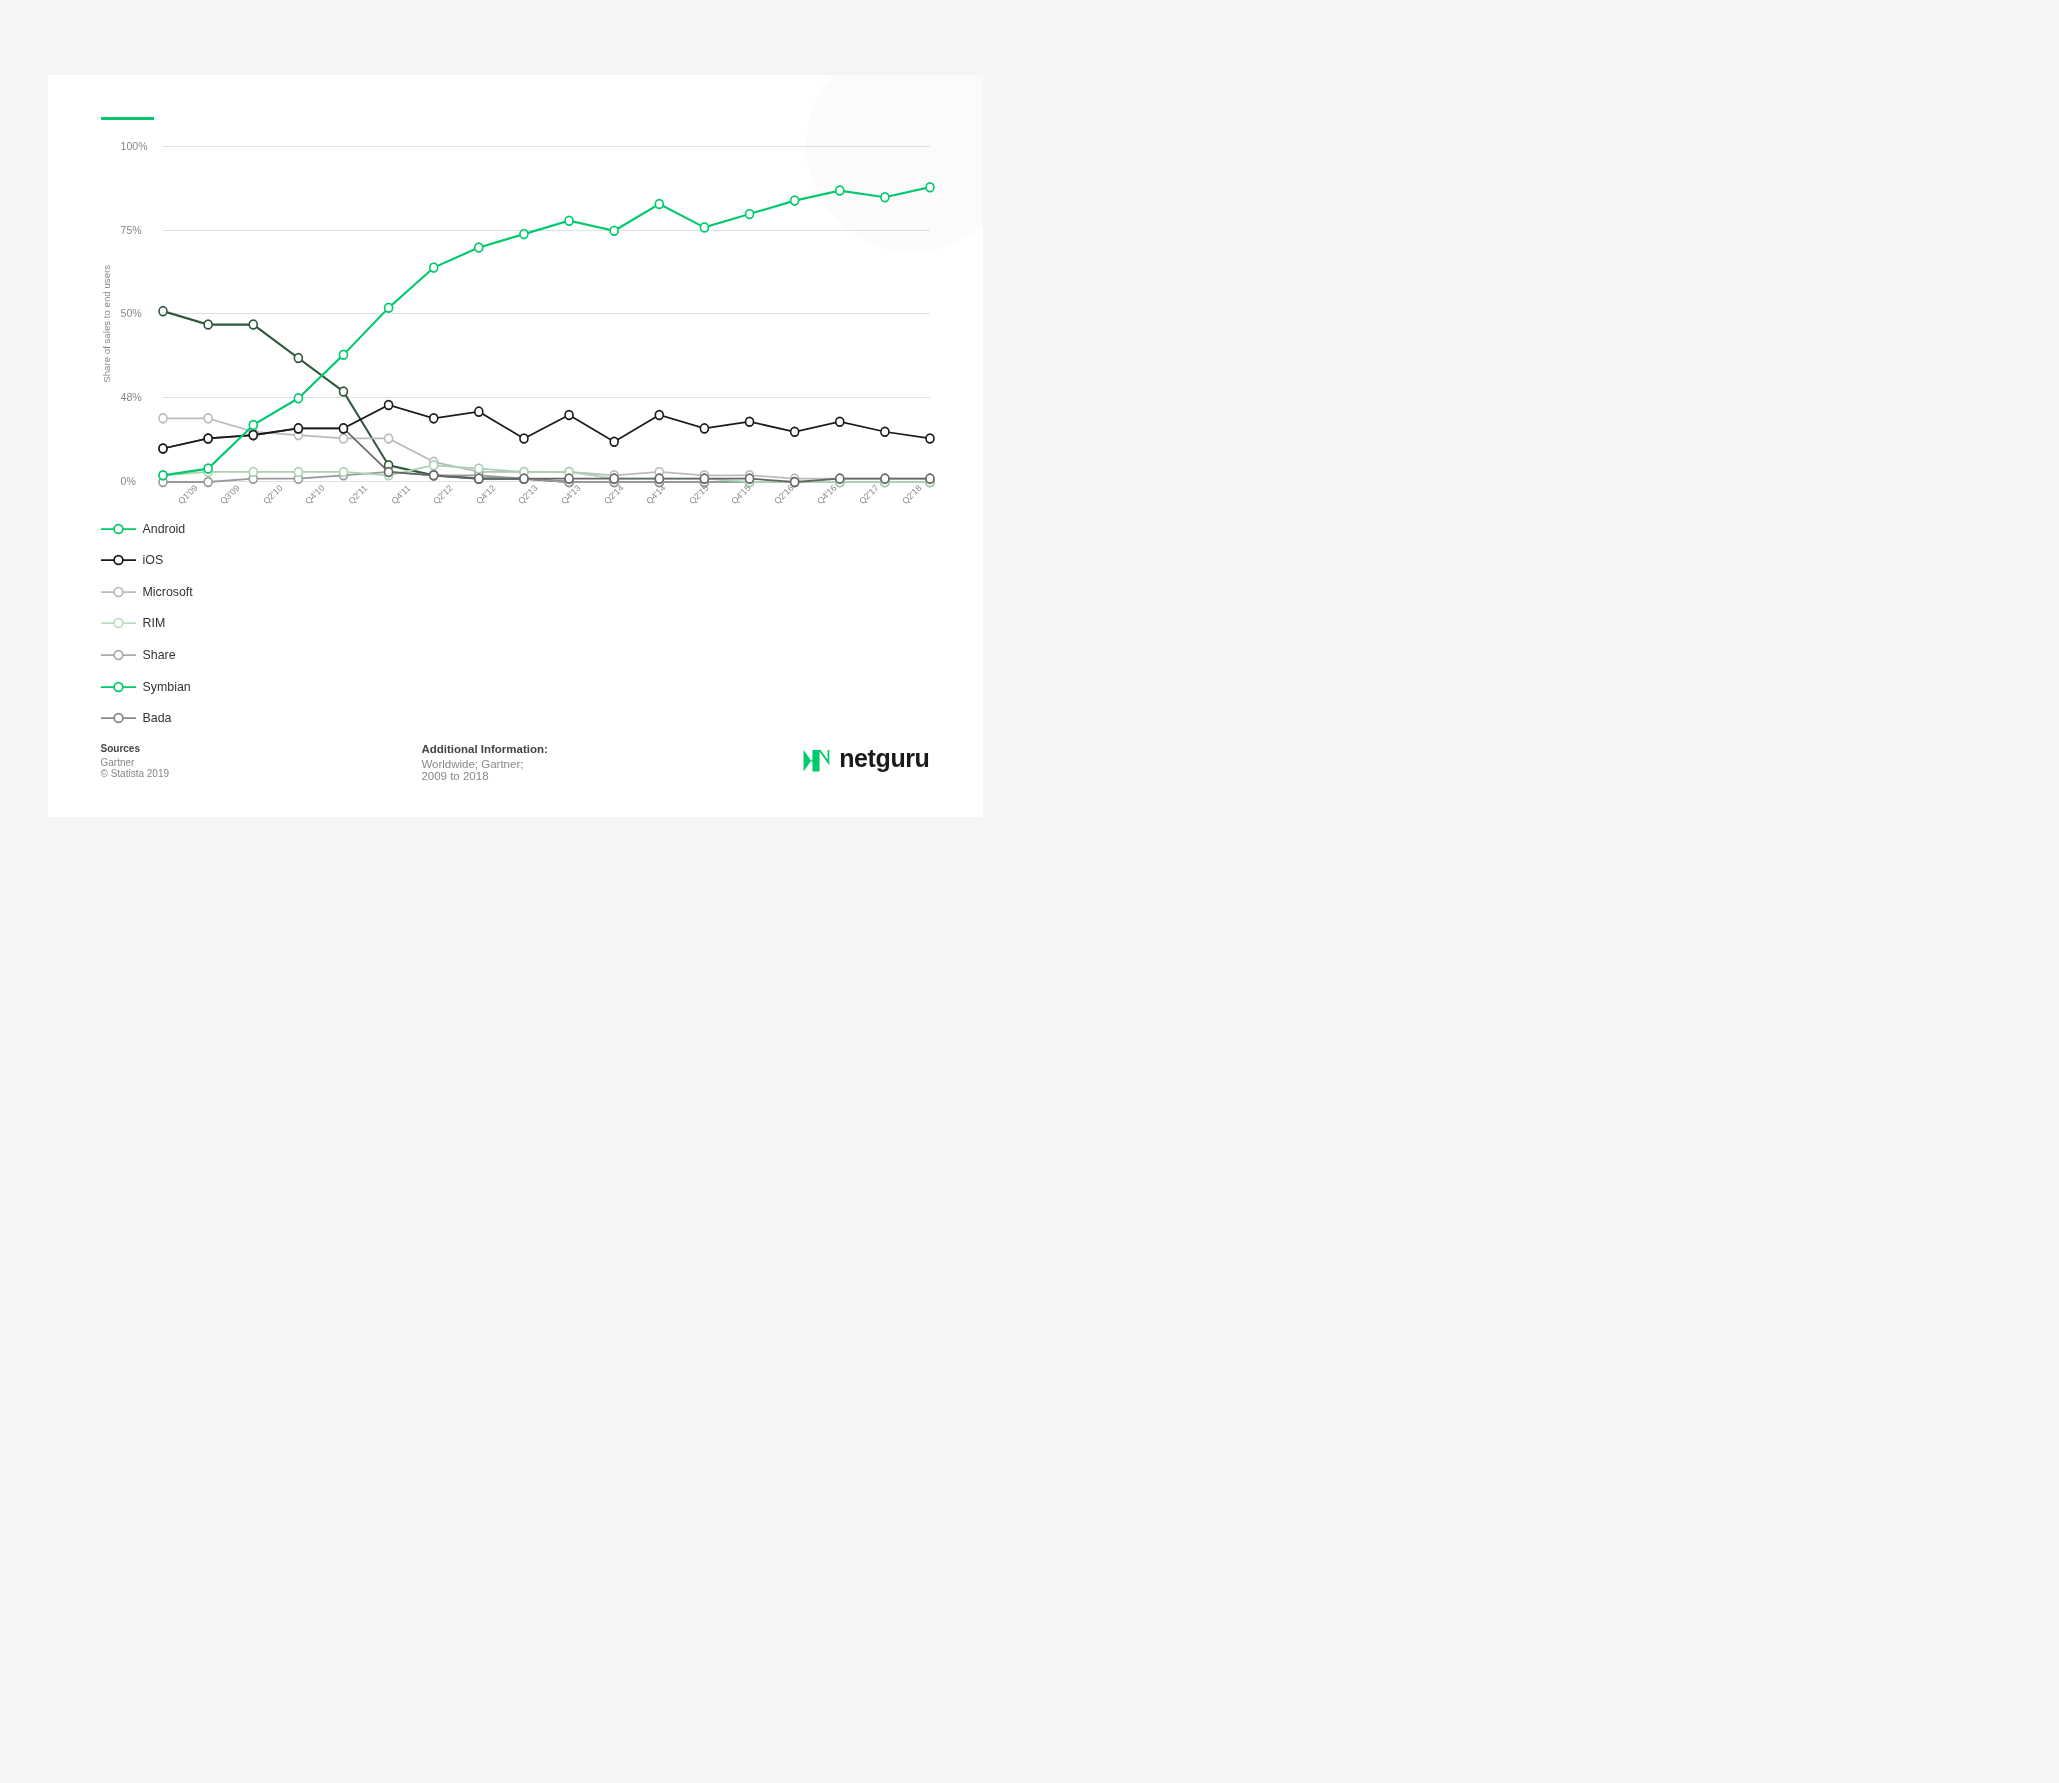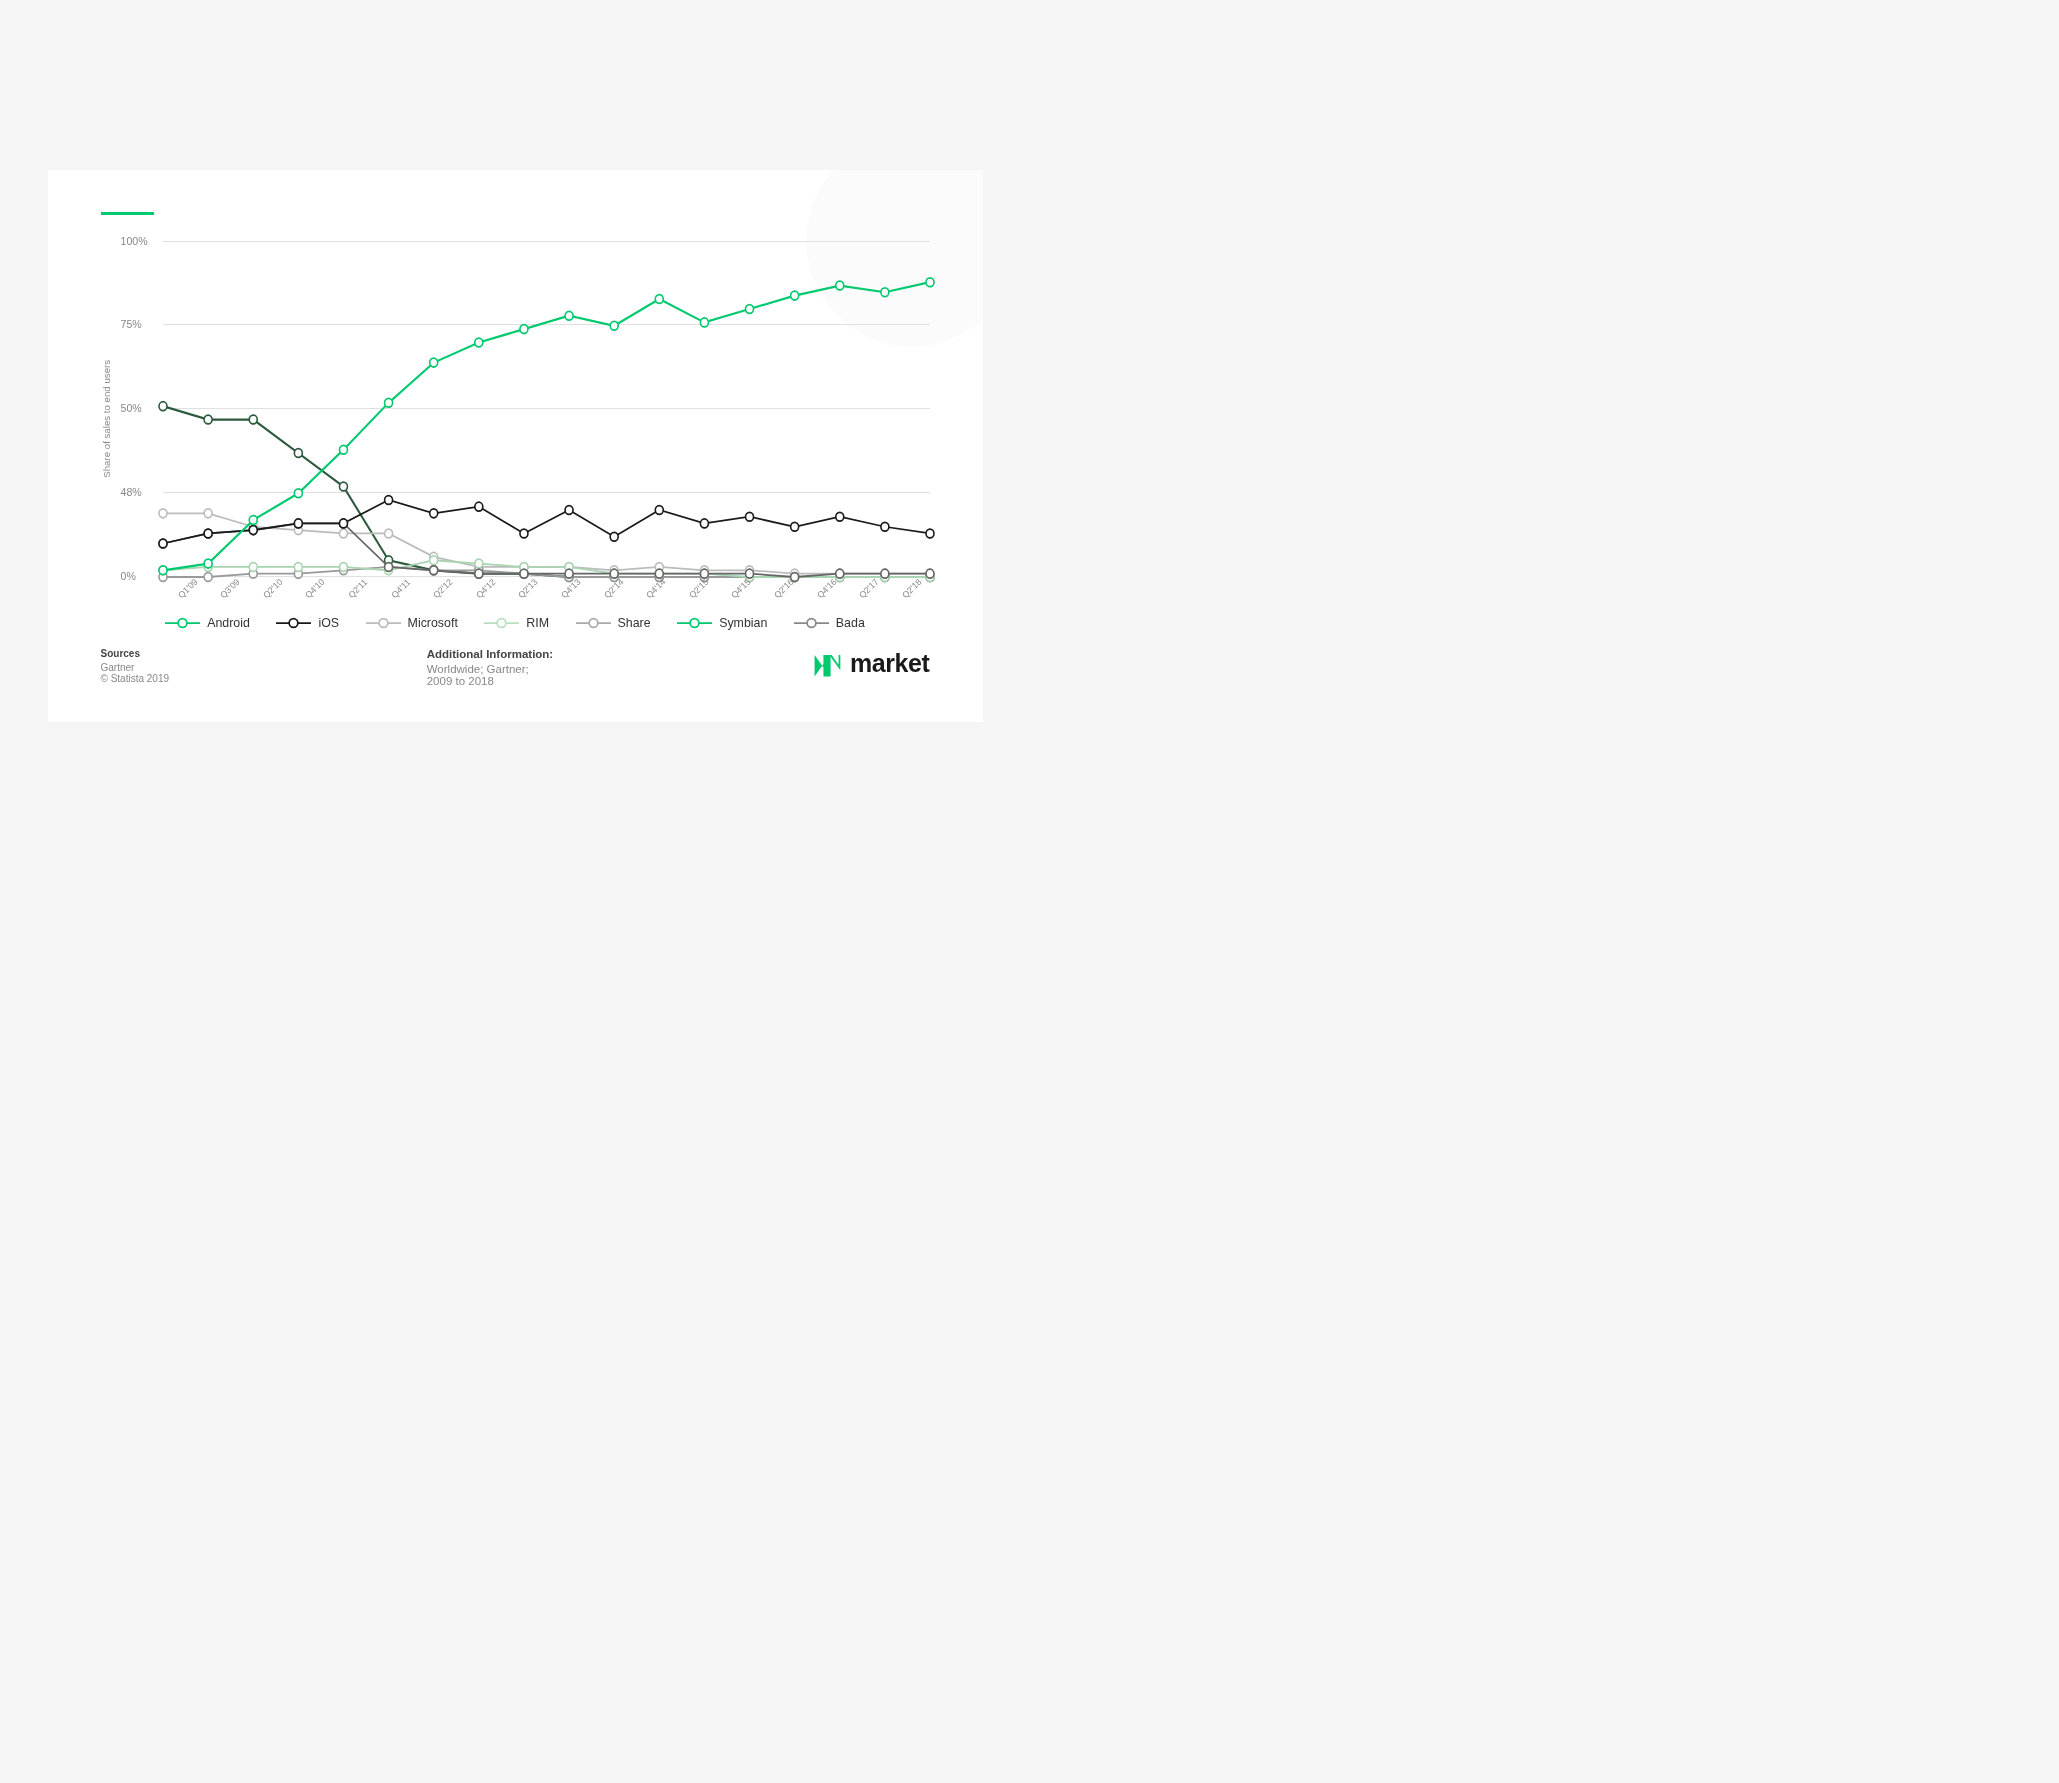--- a/index.html
+++ b/index.html
@@ -74,21 +74,22 @@
       left: -42px;
       font-size: 10.6px;
       color: #888;
       transform: translateY(-50%);
     }
     .legend {
       display: flex;
       flex-wrap: wrap;
       gap: 17.6px 26.5px;
       margin: 21px 0 17.6px 0;
-      justify-content: center;
+      justify-content: flex-end;
+      flex-direction: column;
     }
     .legend-item {
       display: flex;
       align-items: center;
       gap: 7px;
       font-size: 12.4px;
       color: #333;
     }
     .footnote {
       font-size: 11.5px;
@@ -410,17 +411,17 @@
     <div class="additional-info">
       <div class="additional-info-title">Additional Information:</div>
       <div>Worldwide; Gartner;</div>
       <div>2009 to 2018</div>
     </div>
     <div class="logo">
       <svg width="32" height="32" viewBox="0 0 36 36">
         <path d="M4 32 L4 8 L14 22 L14 8 L22 8 L22 32 L14 32 L14 18 L4 32 Z" fill="#00c96e"></path>
         <path d="M22 8 L32 22 L32 8" fill="none" stroke="#00c96e" stroke-width="2"></path>
       </svg>
-      <span class="logo-text">market</span>
+      <span class="logo-text">netguru</span>
     </div>
   </div>
 </div>
 
 
 </body></html>

